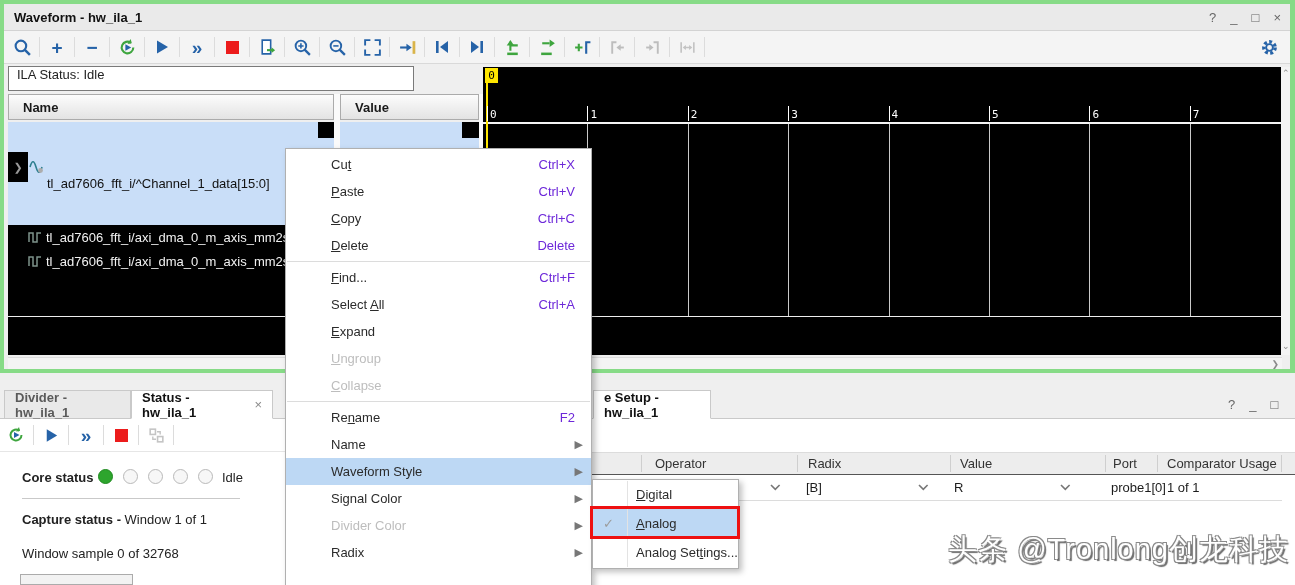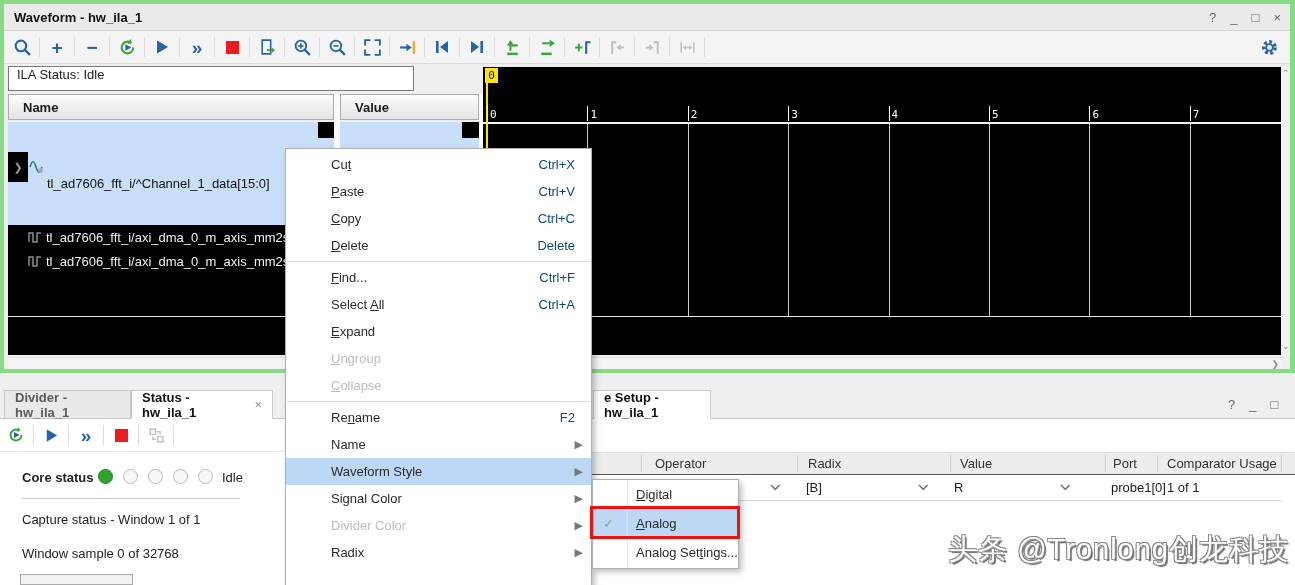--- a/index.html
+++ b/index.html
@@ -59,21 +59,21 @@
   .circ.on{background:var(--core-green);border-color:#1F8A1F}
   .thdr{top:452px;height:23px;background:#EDEDED;border-top:1px solid #DCDCDC;border-bottom:1px solid #555;z-index:2}
   .trow{top:475px;height:26px;background:#fff;border-bottom:1px solid #DCDCDC;z-index:2}
   .tcell{position:absolute;top:0;height:100%;display:flex;align-items:center;color:#1c1c1c}
   .tcell.h{font-weight:normal;color:#333}
   .tsep{position:absolute;top:2px;bottom:2px;width:1px;background:#CFCFCF}
   
   .menu{left:285px;top:148px;width:307px;height:452px;background:#fff;border:1px solid #B0B0B0;
         box-shadow:3px 3px 6px rgba(0,0,0,.25);z-index:40;padding-top:2px}
   .mi{height:27px;display:flex;align-items:center;padding:0 8px 0 45px;color:#2b2b2b;cursor:default}
-  .mi .sc{margin-left:auto;color:#0c4a6e;padding-right:8px}
+  .mi .sc{margin-left:auto;color:#6d28d9;padding-right:8px}
   .mi .ar{margin-left:auto;color:#777;font-size:11px}
   .mi.dis, .mi.dis .sc{color:#BDBDBD}
   .mi.hl{background:var(--menu-highlight)}
   .msep{height:1px;background:#DCDCDC;margin:2px 1px}
   .submenu{left:592px;top:479px;width:147px;height:90px;background:#fff;border:1px solid #B0B0B0;
            box-shadow:3px 3px 6px rgba(0,0,0,.25);z-index:45}
   .smi{height:29px;display:flex;align-items:center;padding-left:43px;position:relative;color:#2b2b2b}
   .smi.hl{background:var(--menu-highlight)}
   .smi .ck{position:absolute;left:10px;color:#9c9c9c}
   .smgutter{position:absolute;left:34px;top:1px;bottom:1px;width:1px;background:#E3E3E3;z-index:1}
@@ -375,21 +375,21 @@
 <div class="abs" style="left:98px;top:469px;z-index:2;display:flex;gap:10px">
   <span class="circ on"></span>
   <span class="circ"></span>
   <span class="circ"></span>
   <span class="circ"></span>
   <span class="circ"></span>
 </div>
 <div class="abs" style="left:222px;top:470px;z-index:2">Idle</div>
 <div class="abs" style="left:22px;top:498px;width:218px;height:1px;background:#C9C9C9;z-index:2"></div>
 <div class="abs" style="left:22px;top:512px;z-index:2">
-  <span style="font-weight:normal">Capture status - </span>
+  <span style="font-weight:bold">Capture status - </span>
   <span>Window 1 of 1</span>
 </div>
 <div class="abs" style="left:22px;top:546px;z-index:2">Window sample 0 of 32768</div>
 <div class="abs" style="left:20px;top:574px;width:113px;height:11px;background:#F2F2F2;border:1px solid #ABABAB;z-index:2"></div>
 
 <div class="abs panelbody" style="left:285px;top:418px;width:1010px;height:167px"></div>
 <div class="abs tab active" style="left:593px;width:118px">
   <span>e Setup - hw_ila_1</span>
 </div>
 <div class="abs winctl" style="left:1228px;top:397px;z-index:2">

